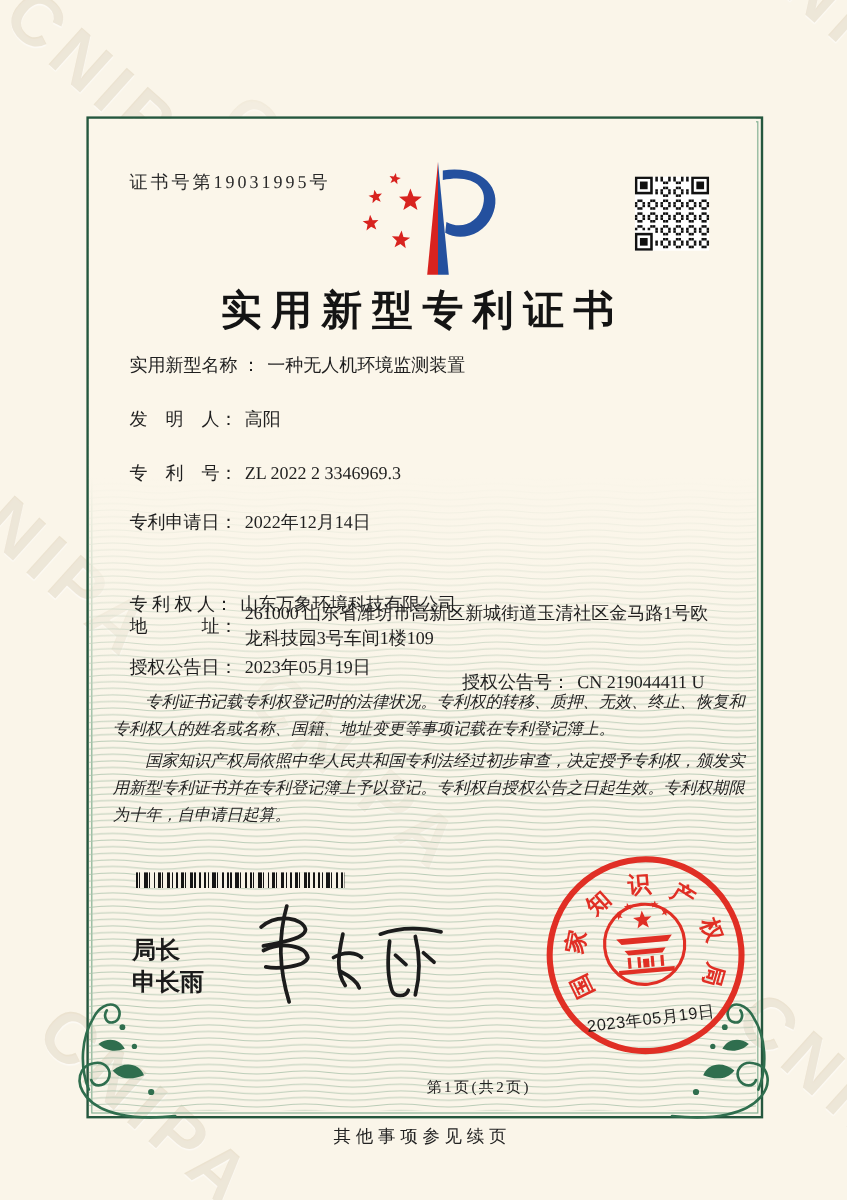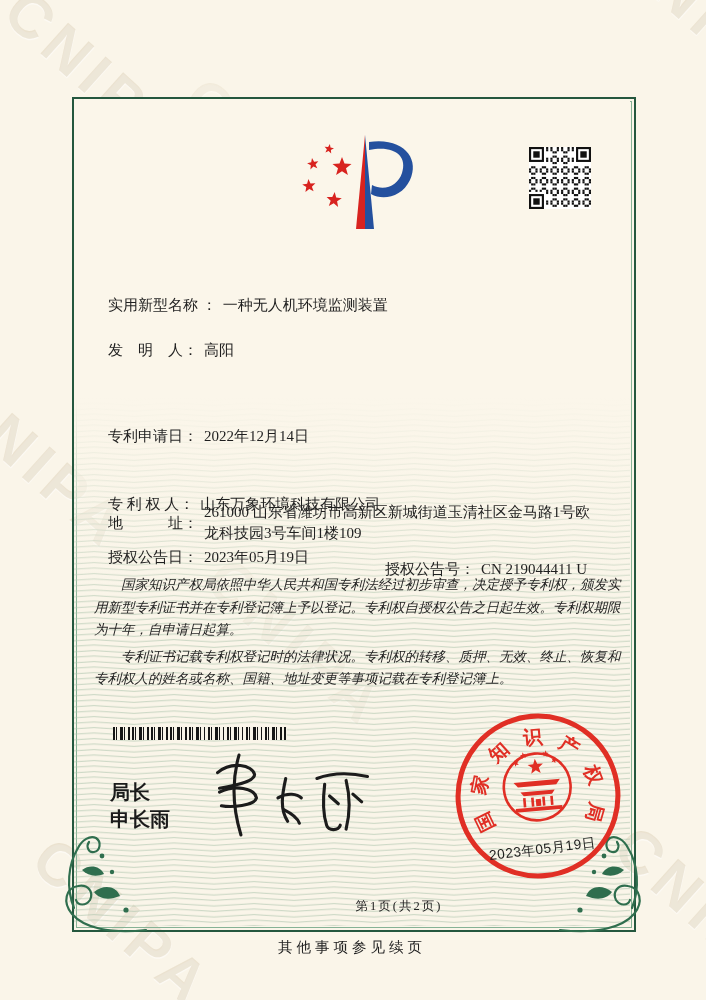--- a/index.html
+++ b/index.html
@@ -89,20 +89,21 @@
       <path d="M96,108 C60,112 34,106 22,92 C12,80 16,66 28,64 C38,62 44,70 40,78 C36,84 28,84 26,78"></path>
       <path d="M24,86 C16,66 18,42 28,26 C32,18 40,13 46,16 C52,20 50,29 44,30 C38,31 36,24 39,20"></path>
       <path d="M32,48 C40,42 50,44 54,52 C46,55 38,54 32,48 Z" fill="#2f6e4e" stroke="none"></path>
       <path d="M44,70 C54,62 66,64 70,74 C60,78 50,78 44,70 Z" fill="#2f6e4e" stroke="none"></path>
       <circle cx="52" cy="34" r="2.4" fill="#2f6e4e" stroke="none"></circle>
       <circle cx="62" cy="50" r="2.2" fill="#2f6e4e" stroke="none"></circle>
       <circle cx="76" cy="88" r="2.6" fill="#2f6e4e" stroke="none"></circle>
     </g>
   </svg>
 
+  <div class="cert-number">证书号第19031995号</div>
 
   <svg class="logo" width="132" height="104" viewBox="0 0 132 104">
     <g id="logo-stars">
         <polygon points="31.9,11.1 32.5,14.5 36.0,15.3 32.9,17.0 33.2,20.5 30.6,18.1 27.4,19.5 28.9,16.3 26.6,13.7 30.1,14.1" fill="#d8231f"></polygon>
         <polygon points="14.0,25.1 16.1,28.7 20.3,28.2 17.5,31.4 19.3,35.2 15.4,33.5 12.4,36.4 12.8,32.2 9.1,30.2 13.2,29.2" fill="#d8231f"></polygon>
         <polygon points="44.0,24.0 46.5,30.6 53.5,30.9 48.0,35.3 49.9,42.1 44.0,38.2 38.1,42.1 40.0,35.3 34.5,30.9 41.5,30.6" fill="#d8231f"></polygon>
         <polygon points="10.4,46.0 12.5,50.5 17.4,50.3 13.9,53.7 15.6,58.3 11.3,55.9 7.4,59.0 8.3,54.1 4.2,51.4 9.1,50.8" fill="#d8231f"></polygon>
         <polygon points="36.7,59.0 38.2,64.5 43.8,65.2 39.1,68.3 40.1,73.9 35.7,70.3 30.8,73.0 32.7,67.8 28.6,63.9 34.3,64.1" fill="#d8231f"></polygon>
       </g>
     <polygon points="67,2 58,96 67,96" fill="#d8231f"></polygon>
@@ -323,28 +324,33 @@
       <rect x="28" y="10" width="1" height="1" fill="#111"></rect>
       <rect x="28" y="11" width="1" height="1" fill="#111"></rect>
       <rect x="28" y="15" width="1" height="1" fill="#111"></rect>
       <rect x="28" y="16" width="1" height="1" fill="#111"></rect>
       <rect x="28" y="20" width="1" height="1" fill="#111"></rect>
       <rect x="28" y="21" width="1" height="1" fill="#111"></rect>
       <rect x="28" y="25" width="1" height="1" fill="#111"></rect>
       <rect x="28" y="26" width="1" height="1" fill="#111"></rect>
     </svg>
 
+  <div class="title">实用新型专利证书</div>
 
   <div class="row" style="top:295px;font-family:Liberation Serif, serif;">
     <span class="lab">实用新型名称 ：</span>
     <span class="val">一种无人机环境监测装置</span>
   </div>
   <div class="row" style="top:340px;">
     <span class="lab">发　明　人：</span>
     <span class="val">高阳</span>
+  </div>
+  <div class="row" style="top:385px;">
+    <span class="lab">专　利　号：</span>
+    <span class="val">ZL 2022 2 3346969.3</span>
   </div>
   <div class="row" style="top:426px;align-items:center;">
     <span class="lab">专利申请日：</span>
     <span class="val">2022年12月14日</span>
   </div>
   <div class="row" style="top:466px;margin-top:28px;">
     <span class="lab">专 利 权 人：</span>
     <span class="val">山东万象环境科技有限公司</span>
   </div>
   <div class="row" style="top:502px;align-items:center;">
@@ -354,22 +360,22 @@
   <div class="row" style="top:547px;width:505px;">
     <span class="lab">授权公告日：</span>
     <span class="val">2023年05月19日</span>
     <span class="grant2">
       <span class="lab">授权公告号：</span>
       <span class="val">CN 219044411 U</span>
     </span>
   </div>
 
   <div class="paras">
+    <p>专利证书记载专利权登记时的法律状况。专利权的转移、质押、无效、终止、恢复和专利权人的姓名或名称、国籍、地址变更等事项记载在专利登记簿上。</p>
     <p>国家知识产权局依照中华人民共和国专利法经过初步审查，决定授予专利权，颁发实用新型专利证书并在专利登记簿上予以登记。专利权自授权公告之日起生效。专利权期限为十年，自申请日起算。</p>
-    <p>专利证书记载专利权登记时的法律状况。专利权的转移、质押、无效、终止、恢复和专利权人的姓名或名称、国籍、地址变更等事项记载在专利登记簿上。</p>
   </div>
 
   <div class="barcode"></div>
 
   <div class="signer">
     <div>局长</div>
     <div>申长雨</div>
   </div>
 
   <svg class="signature" width="185" height="95" viewBox="0 0 190 95">

